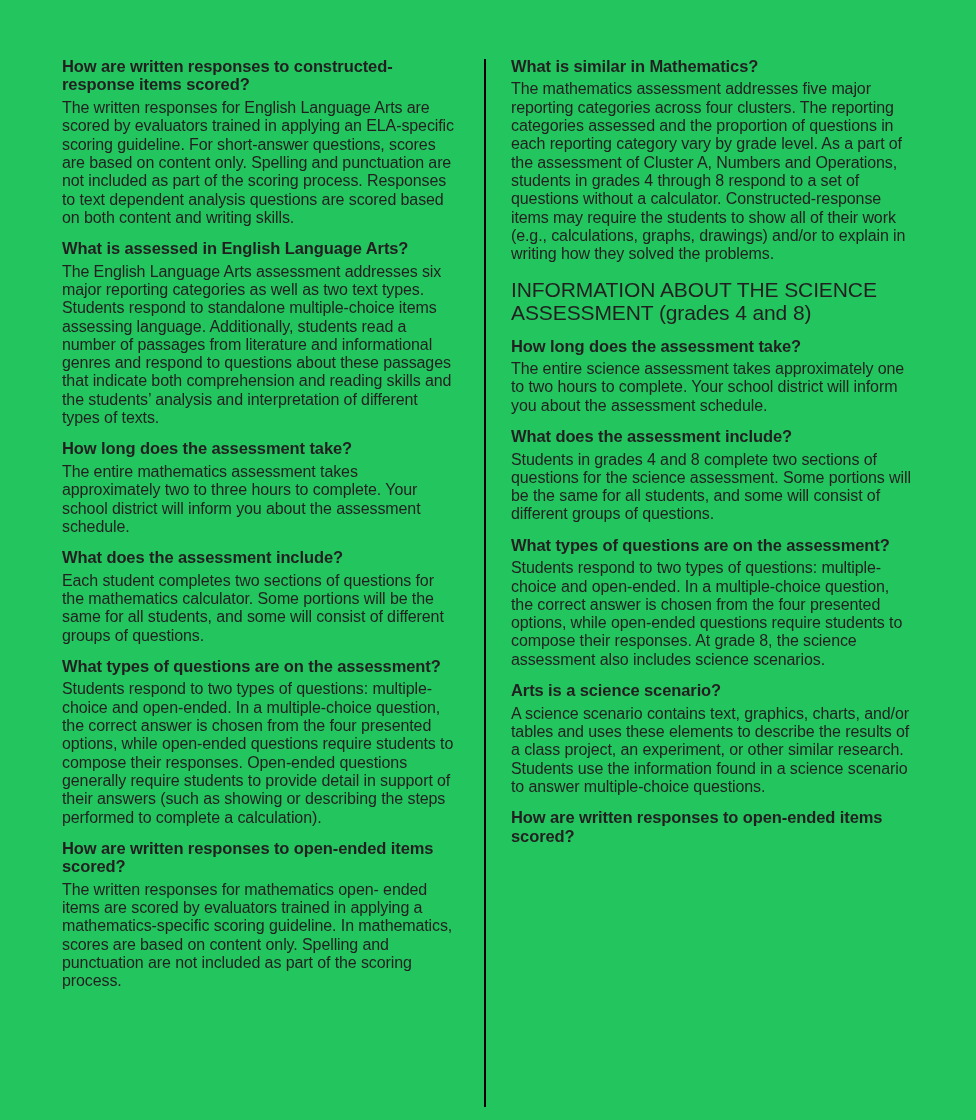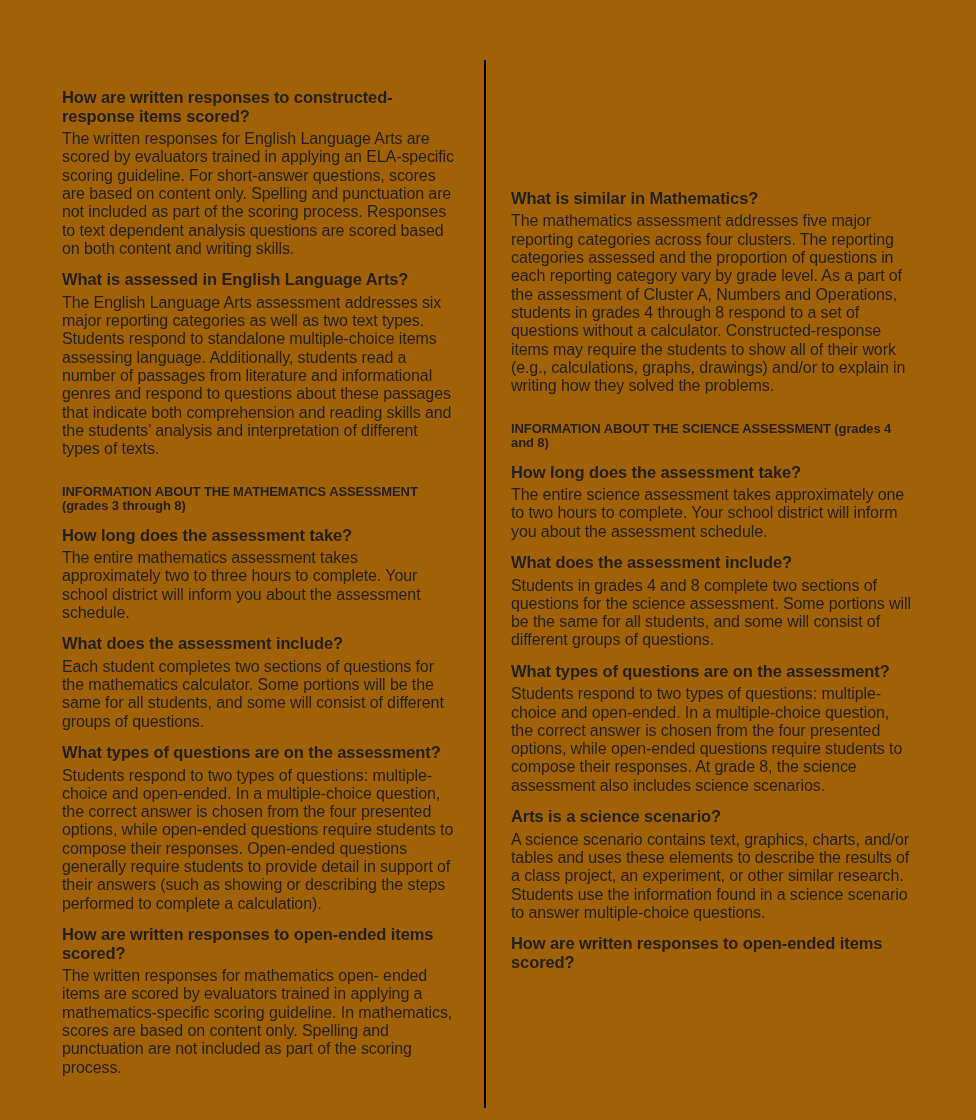--- a/index.html
+++ b/index.html
@@ -1,22 +1,22 @@
 <!DOCTYPE html>
 <html><head>
 <meta charset="utf-8">
 <style>
   html, body { margin: 0; padding: 0; background: #ffffff; }
   .page {
     width: 976px;
     height: 1120px;
-    background: #a16207;
+    background: #22c55e;
     box-sizing: border-box;
     display: flex;
-    align-items: center;
+    align-items: flex-start;
     padding: 57px 0 12px 62px;
     font-family: "Liberation Sans", sans-serif;
     color: #231f20;
     overflow: hidden;
   }
   .col { box-sizing: border-box; }
   .col-left  { width: 397px; flex-shrink: 0; }
   .col-right { width: 404px; flex-shrink: 0; }
   .divider {
     width: 2px;
@@ -26,24 +26,24 @@
     flex-shrink: 0;
   }
   h3.q {
     font-size: 16.5px;
     line-height: 1.12;
     font-weight: 700;
     margin: 12px 0 5px 0;
     letter-spacing: -0.1px;
   }
   h2.section-header {
-    font-size: 13px;
+    font-size: 21px;
     line-height: 1.12;
-    font-weight: 700;
-    margin: 26px 0 2px 0;
+    font-weight: 400;
+    margin: 14px 0 2px 0;
     letter-spacing: -0.1px;
   }
   p.a {
     font-size: 16px;
     line-height: 1.145;
     margin: 0;
     letter-spacing: -0.1px;
   }
   .block:first-child h3.q { margin-top: 0; }
 </style>
@@ -57,23 +57,20 @@
     <section class="block">
       <h3 class="q">How are written responses to constructed-response items scored?</h3>
       <p class="a">The written responses for English Language Arts are scored by evaluators trained in applying an ELA-specific scoring guideline. For short-answer questions, scores are based on content only. Spelling and punctuation are not included as part of the scoring process. Responses to text dependent analysis questions are scored based on both content and writing skills.</p>
     </section>
 
     <section class="block">
       <h3 class="q">What is assessed in English Language Arts?</h3>
       <p class="a">The English Language Arts assessment addresses six major reporting categories as well as two text types. Students respond to standalone multiple-choice items assessing language. Additionally, students read a number of passages from literature and informational genres and respond to questions about these passages that indicate both comprehension and reading skills and the students’ analysis and interpretation of different types of texts.</p>
     </section>
 
-    <section class="block">
-      <h2 class="section-header">INFORMATION ABOUT THE MATHEMATICS ASSESSMENT (grades 3 through 8)</h2>
-    </section>
 
     <section class="block">
       <h3 class="q">How long does the assessment take?</h3>
       <p class="a">The entire mathematics assessment takes approximately two to three hours to complete. Your school district will inform you about the assessment schedule.</p>
     </section>
 
     <section class="block">
       <h3 class="q">What does the assessment include?</h3>
       <p class="a">Each student completes two sections of questions for the mathematics calculator. Some portions will be the same for all students, and some will consist of different groups of questions.</p>
     </section>

